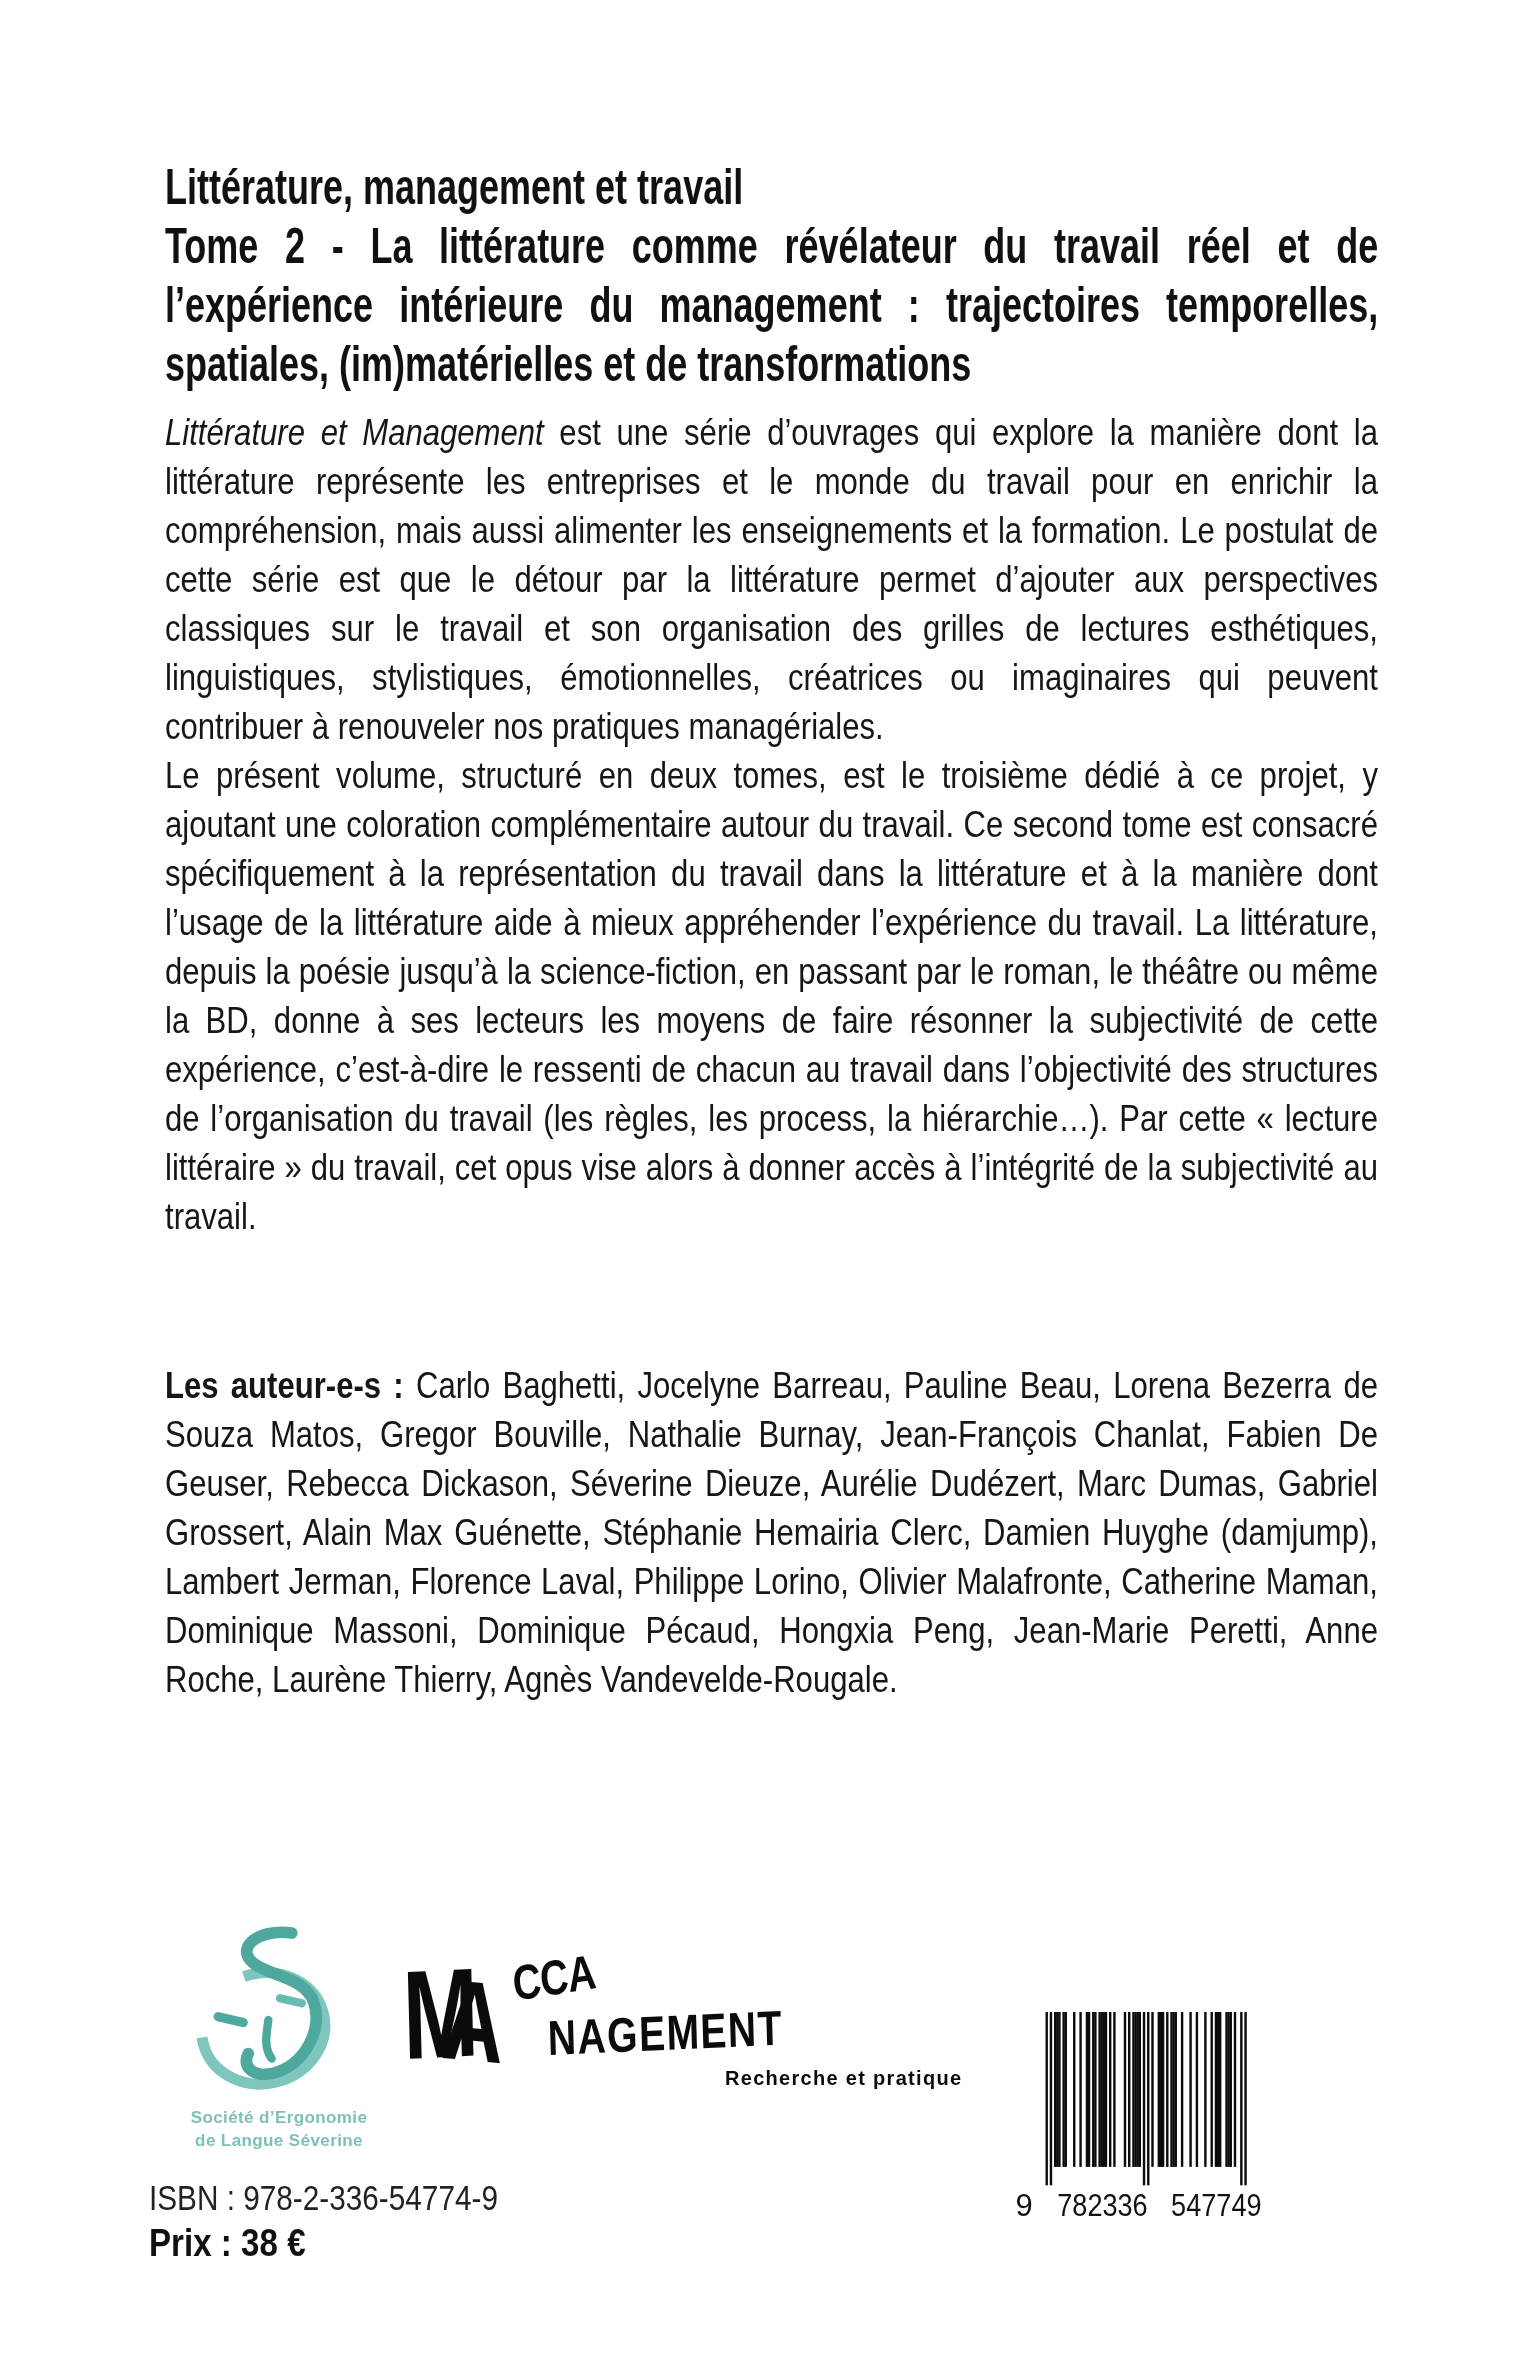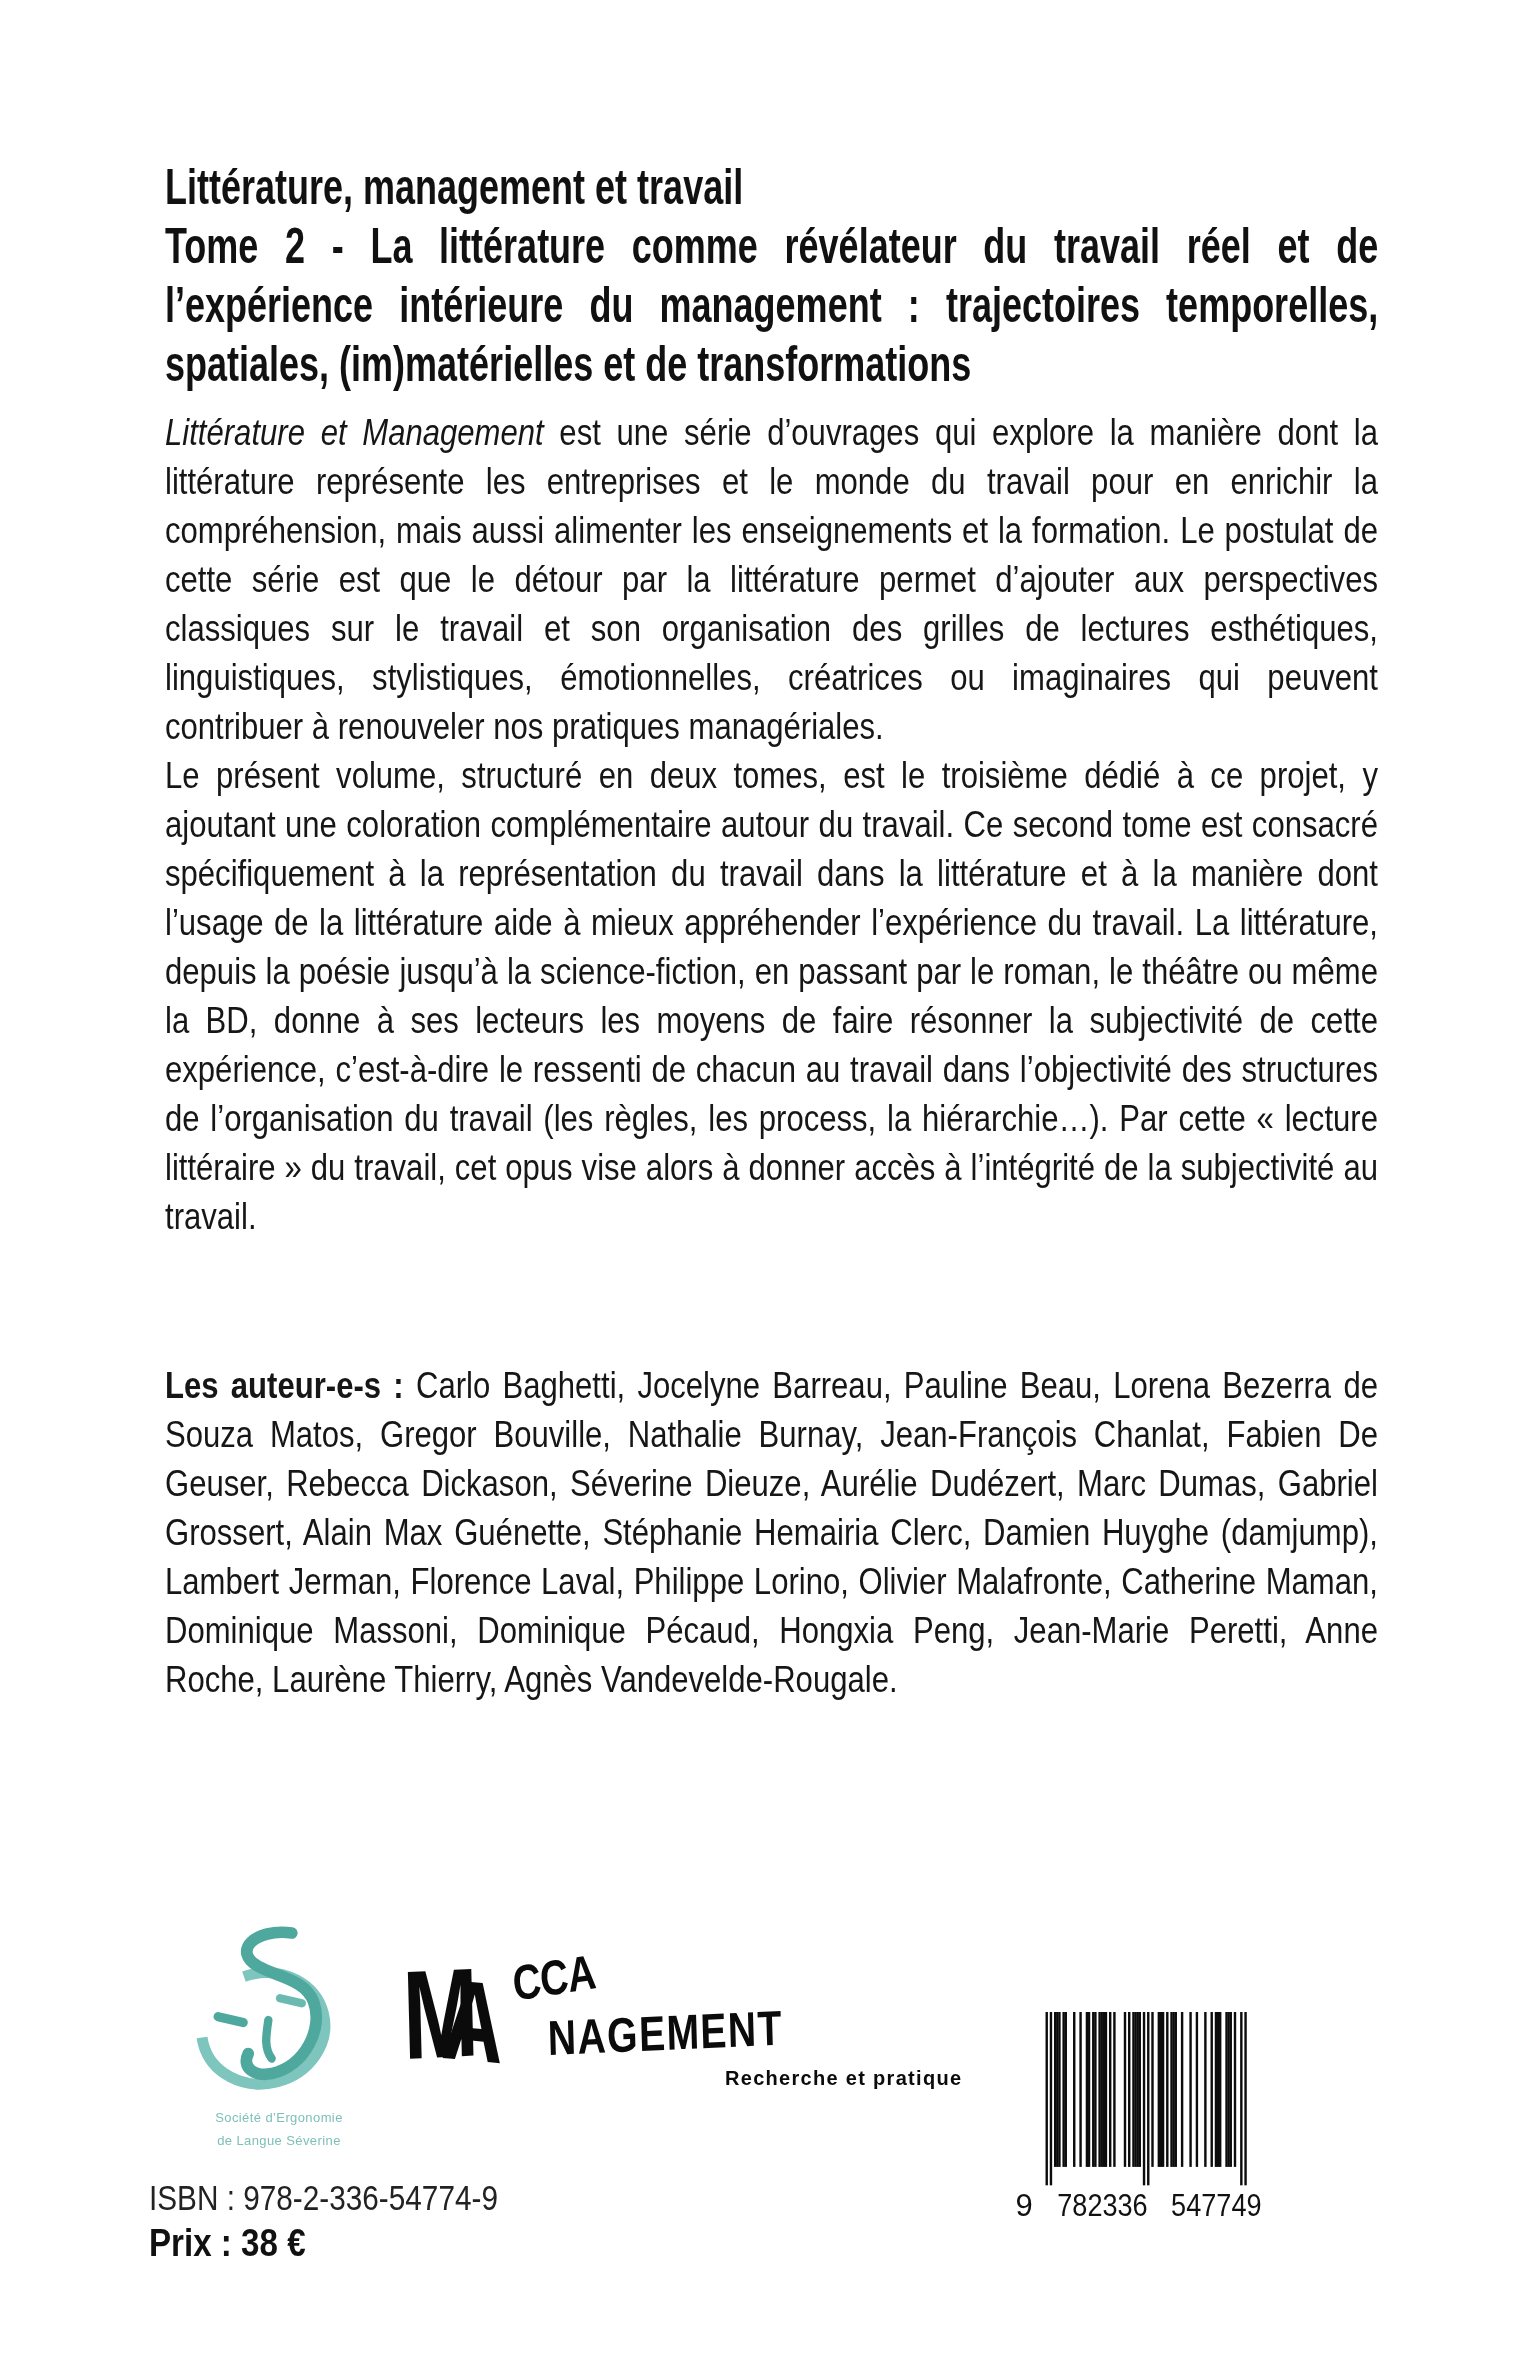--- a/index.html
+++ b/index.html
@@ -31,21 +31,21 @@
     left:165px;top:1361px;width:1444px;transform:scaleX(0.84);
     font-size:37px;line-height:49px;text-align:justify;hyphens:none;
     color:#161616;
   }
   .authors-label{font-weight:bold;}
 
   
   .self-logo{left:193px;top:1926px;width:149px;height:178px;}
   .self-caption{
     left:172px;top:2107px;width:214px;text-align:center;
-    font-size:13px;line-height:22.7px;font-weight:normal;
+    font-size:17px;line-height:22.7px;font-weight:bold;
     letter-spacing:0.4px;
   }
 
   
   .macca{left:401px;top:1956px;width:503px;height:143px;}
   .macca span{position:absolute;font-weight:bold;color:#0b0b0b;white-space:nowrap;transform-origin:0 0;}
   .macca-m{left:0px;top:-13.4px;font-size:126px;transform:scaleX(0.72) rotate(-2deg);}
   .macca-a{left:45px;top:-3.4px;font-size:114px;transform:scaleX(0.75) rotate(4deg);}
   .macca-cca{left:109px;top:0px;font-size:49px;letter-spacing:-0.8px;transform:scaleX(0.80) rotate(-7deg);}
   .macca-nagement{left:146px;top:54px;font-size:49px;letter-spacing:1.7px;transform:scaleX(0.80) rotate(-2deg);}

